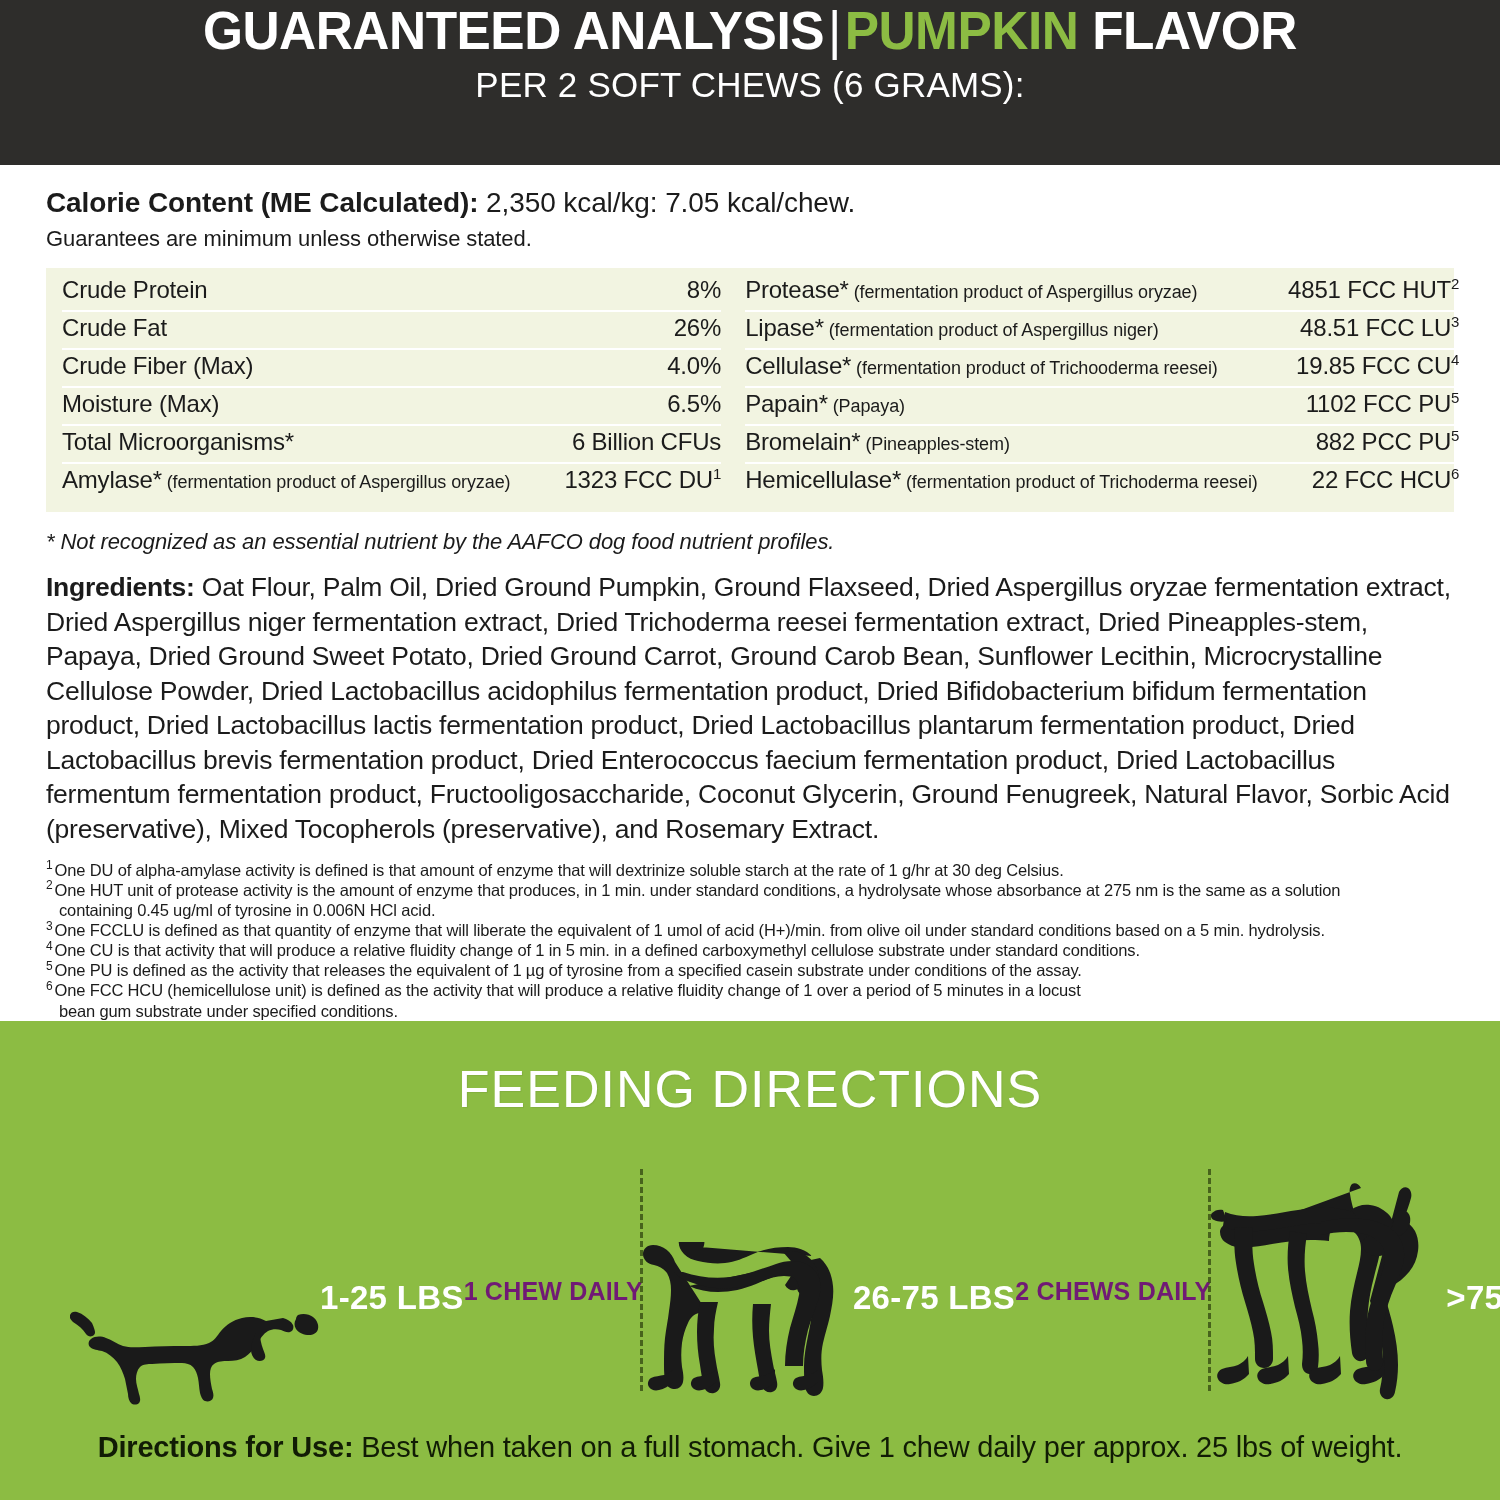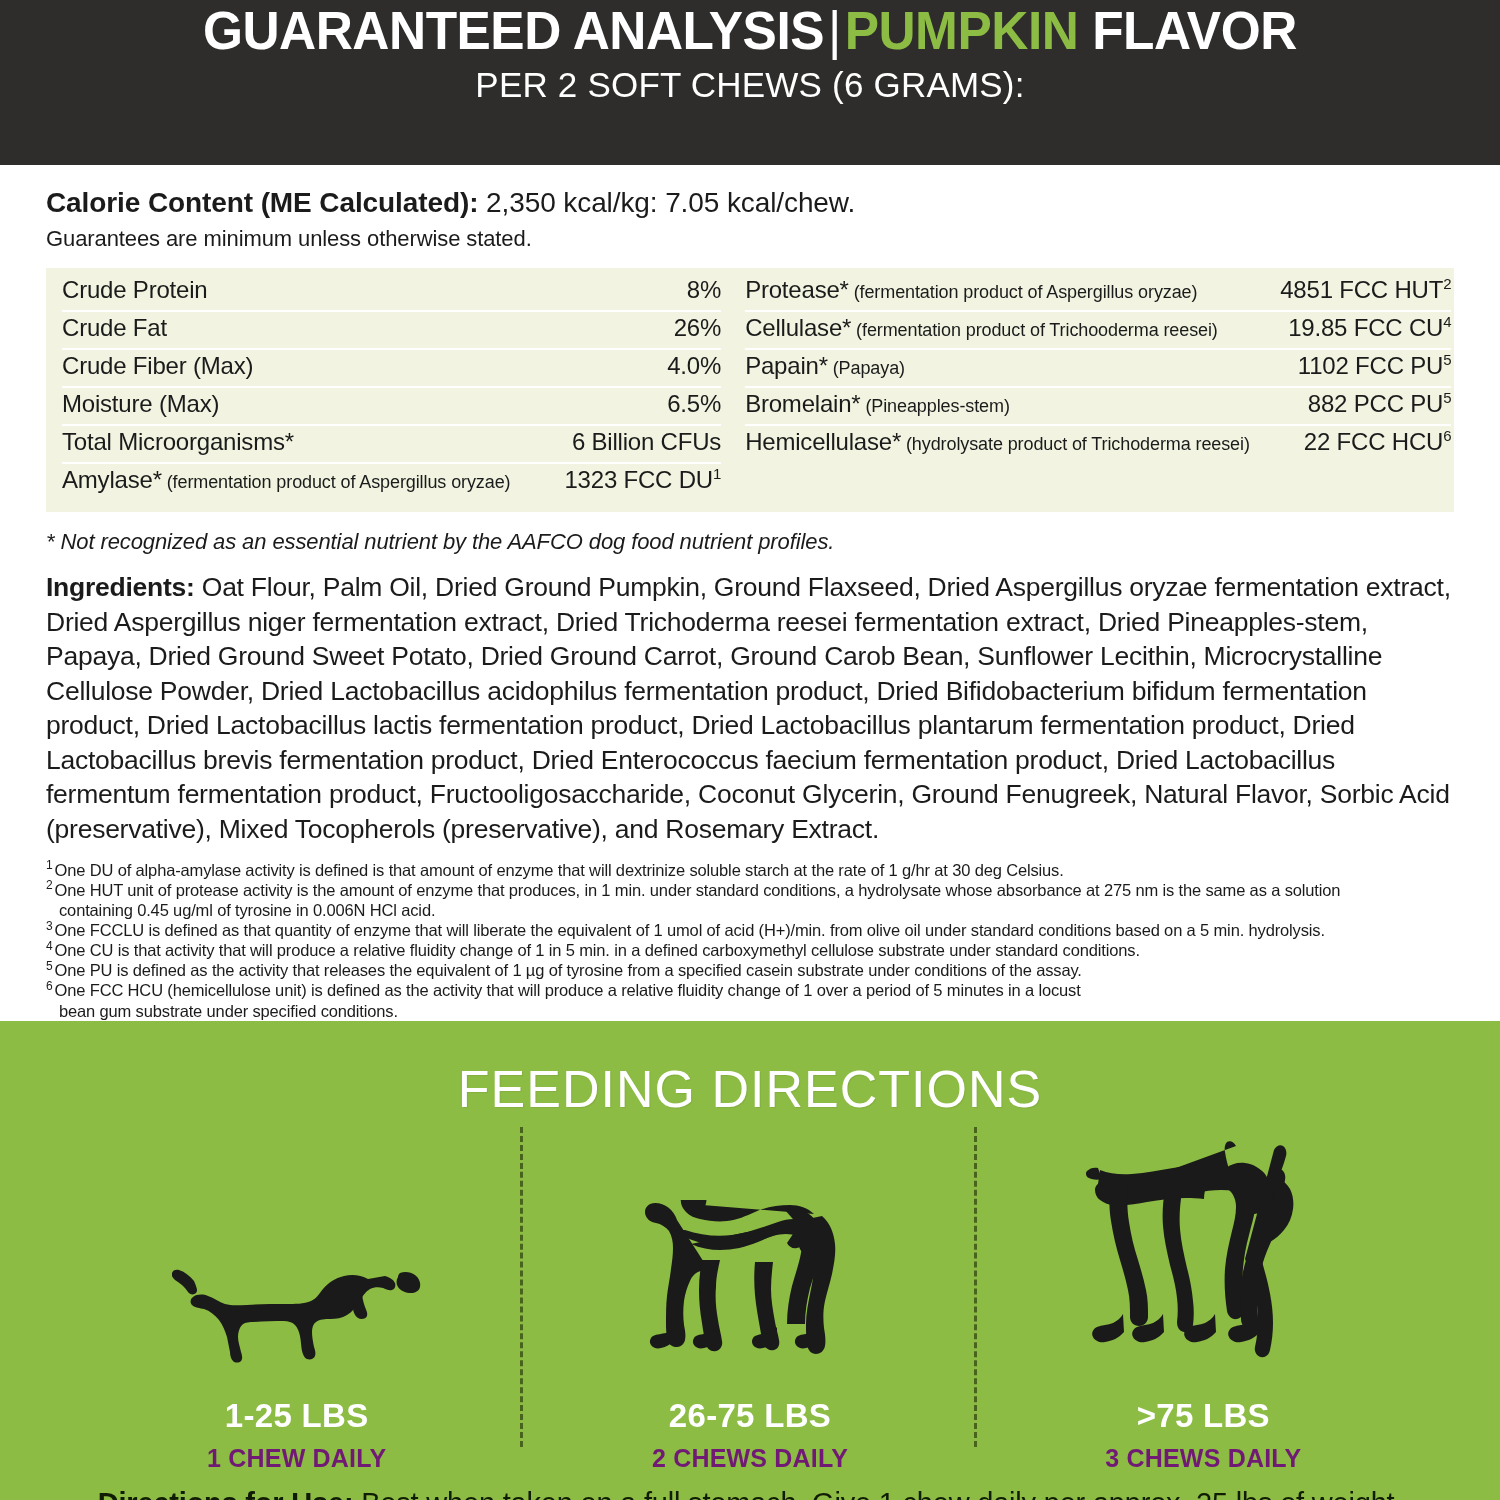--- a/index.html
+++ b/index.html
@@ -198,21 +198,21 @@
     display: flex;
     width: 100%;
     padding: 0 70px;
     margin-top: -4px;
     flex: 1 1 auto;
     align-items: flex-end;
   }
   .dog-cell {
     flex: 1 1 33.33%;
     display: flex;
-    flex-direction: column;
+    flex-direction: row;
     align-items: center;
     justify-content: flex-end;
     position: relative;
     padding-bottom: 8px;
   }
   .dog-cell .divider {
     position: absolute;
     right: 0;
     top: 12px;
     bottom: 34px;
@@ -303,33 +303,37 @@
             <div class="nutri-name">Amylase*<span class="paren"> (fermentation product of Aspergillus oryzae)</span></div>
             <div class="nutri-val">1323 FCC DU<sup>1</sup></div>
           </div>
         </div>
       <div class="nutri-col right" id="col-right">
           <div class="nutri-row">
             <div class="nutri-name">Protease*<span class="paren"> (fermentation product of Aspergillus oryzae)</span></div>
             <div class="nutri-val">4851 FCC HUT<sup>2</sup></div>
           </div>
           <div class="nutri-row">
+            <div class="nutri-name">Lipase*<span class="paren"> (fermentation product of Aspergillus niger)</span></div>
+            <div class="nutri-val">48.51 FCC LU<sup>3</sup></div>
+          </div>
+          <div class="nutri-row">
             <div class="nutri-name">Cellulase*<span class="paren"> (fermentation product of Trichooderma reesei)</span></div>
             <div class="nutri-val">19.85 FCC CU<sup>4</sup></div>
           </div>
           <div class="nutri-row">
             <div class="nutri-name">Papain*<span class="paren"> (Papaya)</span></div>
             <div class="nutri-val">1102 FCC PU<sup>5</sup></div>
           </div>
           <div class="nutri-row">
             <div class="nutri-name">Bromelain*<span class="paren"> (Pineapples-stem)</span></div>
             <div class="nutri-val">882 PCC PU<sup>5</sup></div>
           </div>
           <div class="nutri-row">
-            <div class="nutri-name">Hemicellulase*<span class="paren"> (hydrolysate product of Trichoderma reesei)</span></div>
+            <div class="nutri-name">Hemicellulase*<span class="paren"> (fermentation product of Trichoderma reesei)</span></div>
             <div class="nutri-val">22 FCC HCU<sup>6</sup></div>
           </div>
         </div>
     </div>
 
     <div class="aafco-note">* Not recognized as an essential nutrient by the AAFCO dog food nutrient profiles.</div>
 
     <div class="ingredients">
       <span class="b">Ingredients:</span><span> Oat Flour, Palm Oil, Dried Ground Pumpkin, Ground Flaxseed, Dried Aspergillus oryzae fermentation extract, Dried Aspergillus niger fermentation extract, Dried Trichoderma reesei fermentation extract, Dried Pineapples-stem, Papaya, Dried Ground Sweet Potato, Dried Ground Carrot, Ground Carob Bean, Sunflower Lecithin, Microcrystalline Cellulose Powder, Dried Lactobacillus acidophilus fermentation product, Dried Bifidobacterium bifidum fermentation product, Dried Lactobacillus lactis fermentation product, Dried Lactobacillus plantarum fermentation product, Dried Lactobacillus brevis fermentation product, Dried Enterococcus faecium fermentation product, Dried Lactobacillus fermentum fermentation product, Fructooligosaccharide, Coconut Glycerin, Ground Fenugreek, Natural Flavor, Sorbic Acid (preservative), Mixed Tocopherols (preservative), and Rosemary Extract.</span>
     </div>

